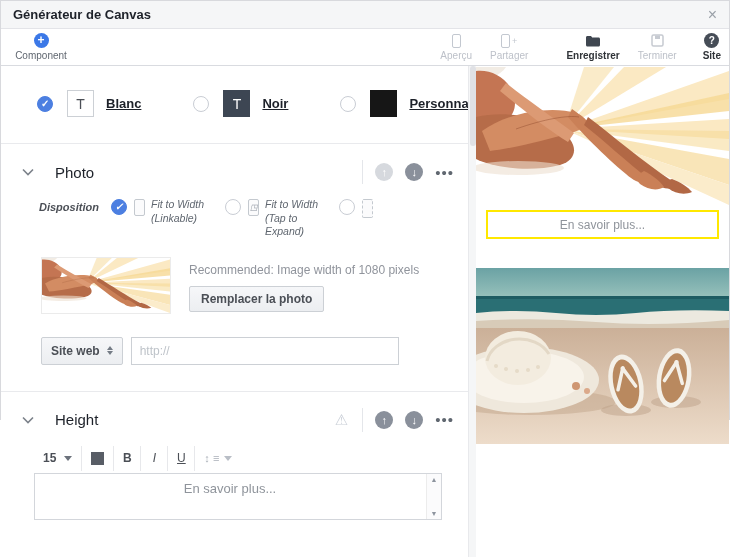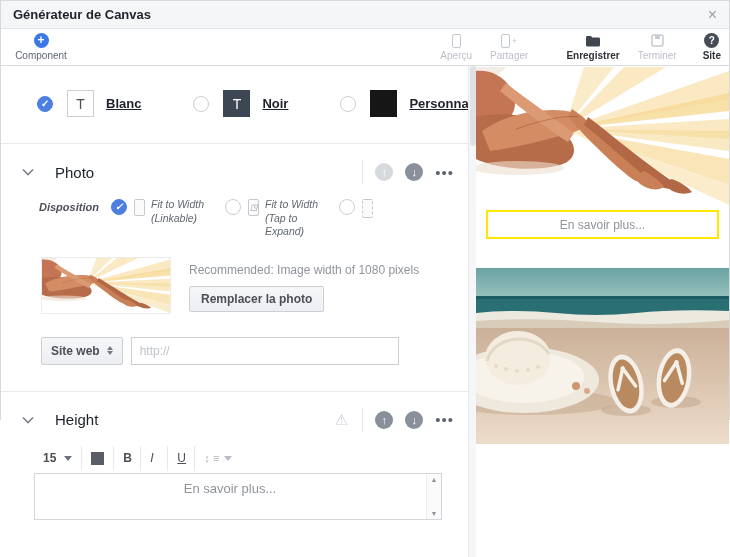--- a/index.html
+++ b/index.html
@@ -97,21 +97,21 @@
   .updown { display:flex; flex-direction:column; gap:1px; }
   .updown i { width:0; height:0; border-left:3px solid transparent; border-right:3px solid transparent; }
   .updown .u { border-bottom:4px solid #747b85; }
   .updown .d { border-top:4px solid #747b85; }
   .url-input { width:268px; height:28px; margin:1px 0 0 8px; border:1px solid #ccd0d5; border-radius:0;
     padding:0 8px; font-size:12px; color:#1d2129; font-family:"Liberation Sans",sans-serif; }
   .url-input::placeholder { color:#bec3c9; }
 
   
   .rt-toolbar { display:flex; align-items:stretch; height:25px; margin:14px 0 0 33px; width:408px; }
-  .rt-cell { display:flex; align-items:center; justify-content:flex-start; font-size:12px; color:#4b4f56;
+  .rt-cell { display:flex; align-items:center; justify-content:center; font-size:12px; color:#4b4f56;
     border-right:1px solid #e7e8eb; padding:0 9px; cursor:pointer; }
   .rt-font { width:132px; justify-content:flex-start; gap:8px; font-weight:bold; }
   .caret { width:0; height:0; border-left:4px solid transparent; border-right:4px solid transparent;
     border-top:5px solid #6c727c; }
   .caret.lt { border-top-color:#b9bec6; }
   .rt-size { gap:8px; font-weight:bold; }
   .color-chip { width:13px; height:13px; background:#585d66; }
   .rt-b { font-weight:bold; width:27px; }
   .rt-i { font-style:italic; width:27px; }
   .rt-u { text-decoration:underline; width:27px; }

